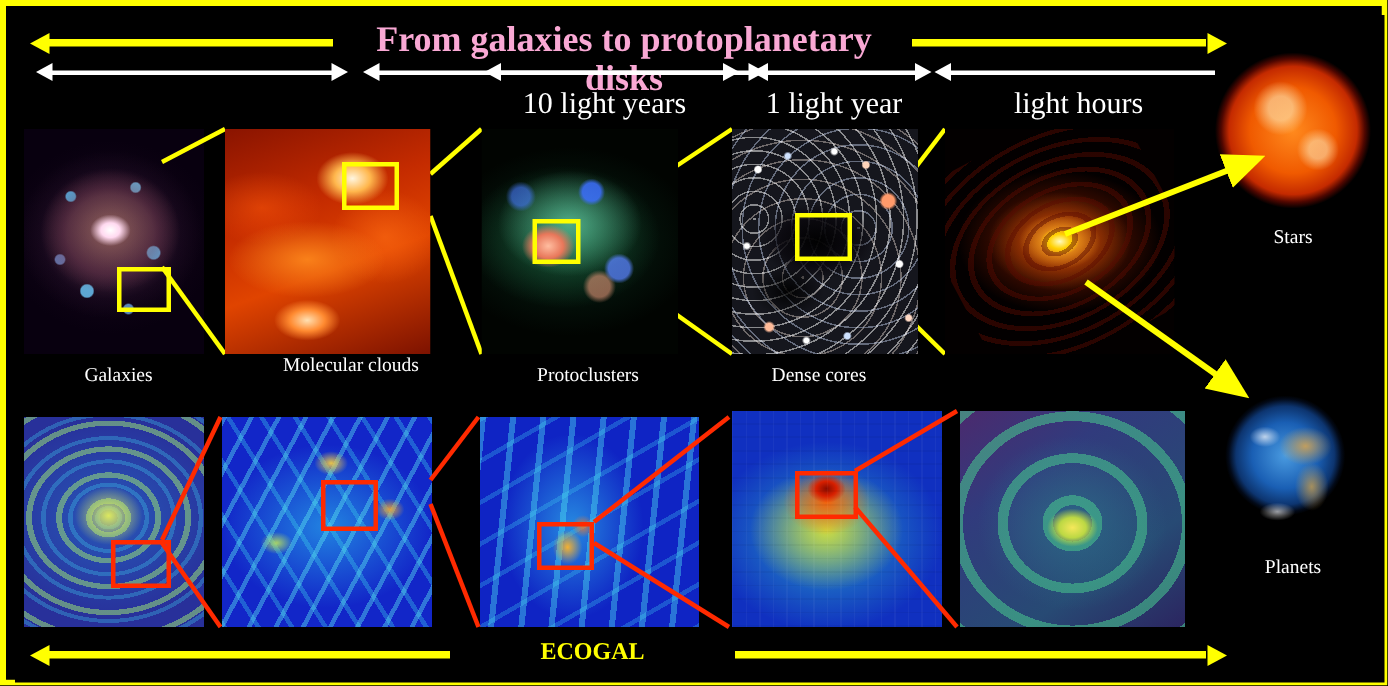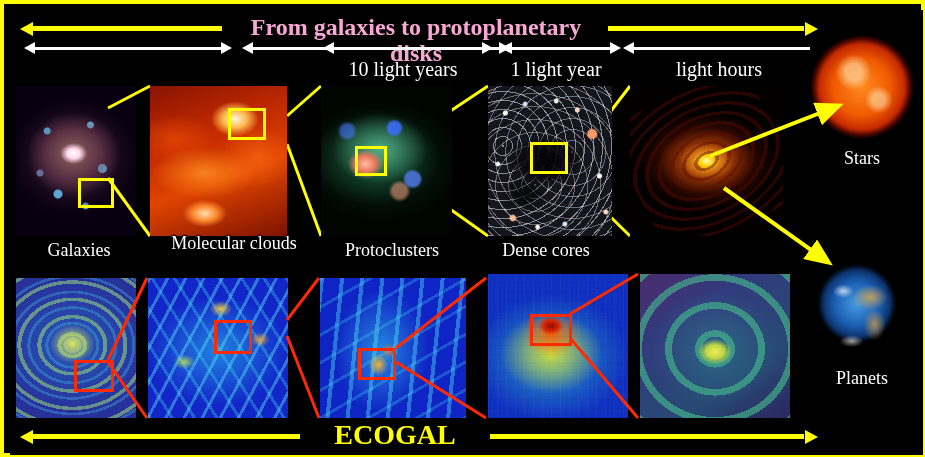--- a/index.html
+++ b/index.html
@@ -33,38 +33,38 @@
   
   .scale-labels{position:absolute;left:0;top:46px;width:913px;height:28px;}
   .slabel{position:absolute;top:0;text-align:center;color:#fff;font-size:20px;
           line-height:26px;font-family:"Liberation Serif",serif;
           text-shadow:1px 1px 0 #000,-1px 1px 0 #000,1px -1px 0 #000,-1px -1px 0 #000;}
 
   
   .panel{position:absolute;overflow:hidden;}
 
   
-  .rowlabel{position:absolute;text-align:center;color:#ffffff;font-size:18px;
+  .rowlabel{position:absolute;text-align:center;color:#ffffff;font-size:13px;
             line-height:24px;font-family:"Liberation Serif",serif;
             text-shadow:1px 1px 1px #000,-1px 1px 1px #000,1px -1px 1px #000,-1px -1px 1px #000;}
 
   
   .zbox{position:absolute;box-sizing:border-box;}
 
   
   .bot-banner{position:absolute;left:8px;top:412px;width:800px;height:26px;}
   .bb-line{position:absolute;top:12px;height:5px;background:#ffff00;}
   .bb-line.l{left:14px;width:268px;}
   .bb-line.r{left:472px;width:314px;}
   .bb-head{position:absolute;top:8px;width:0;height:0;border-top:7px solid transparent;
            border-bottom:7px solid transparent;}
   .bb-head.lft{left:2px;border-right:13px solid #ffff00;}
   .bb-head.rgt{right:0px;border-left:13px solid #ffff00;}
   .bb-title{position:absolute;left:283px;top:0px;width:188px;text-align:center;
-            color:#ffff00;font-weight:bold;font-size:28px;line-height:26px;
+            color:#ffff00;font-weight:bold;font-size:16px;line-height:26px;
             font-family:"Liberation Serif",serif;}
 
   
   .pic{position:absolute;inset:0;}
 
   .galaxy{background:
      radial-gradient(ellipse 18px 14px at 48% 45%, #ffffff 0%, #ffd9f0 35%, rgba(180,90,140,0) 75%),
      radial-gradient(ellipse 58px 52px at 48% 45%, rgba(210,150,120,.55) 0%, rgba(120,60,80,.35) 55%, rgba(20,5,25,0) 80%),
      radial-gradient(circle at 26% 30%, rgba(90,200,255,.85) 0 3px, rgba(0,0,0,0) 4px),
      radial-gradient(circle at 62% 26%, rgba(120,210,255,.8) 0 3px, rgba(0,0,0,0) 4px),

